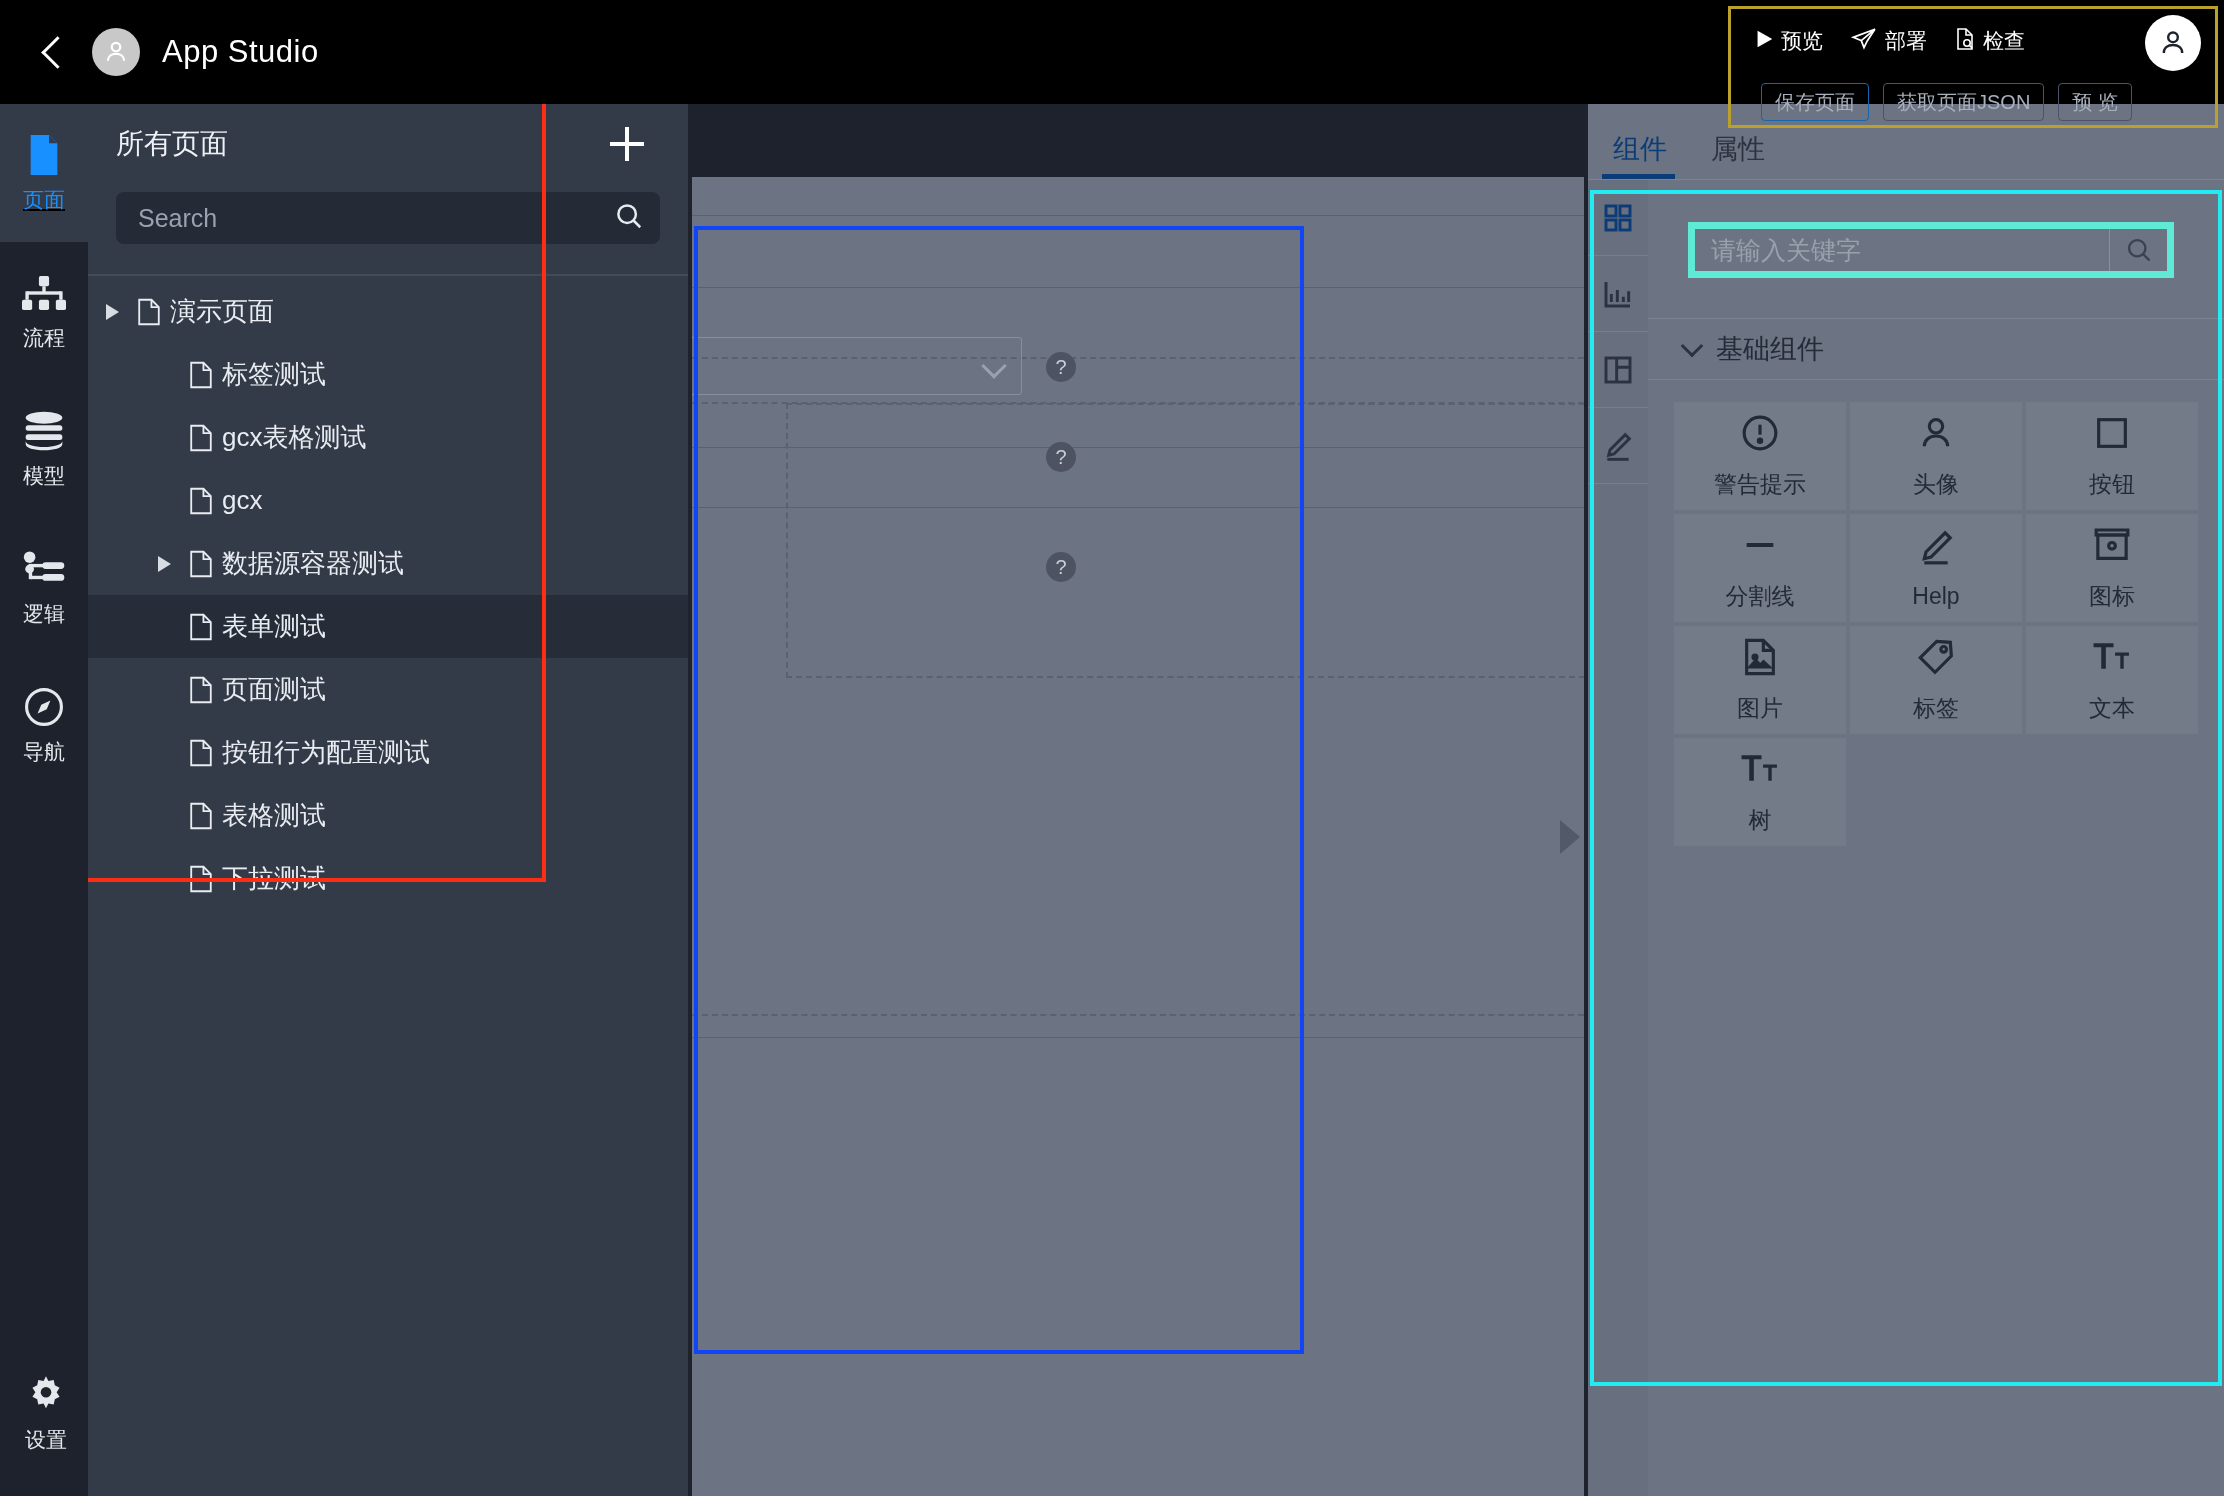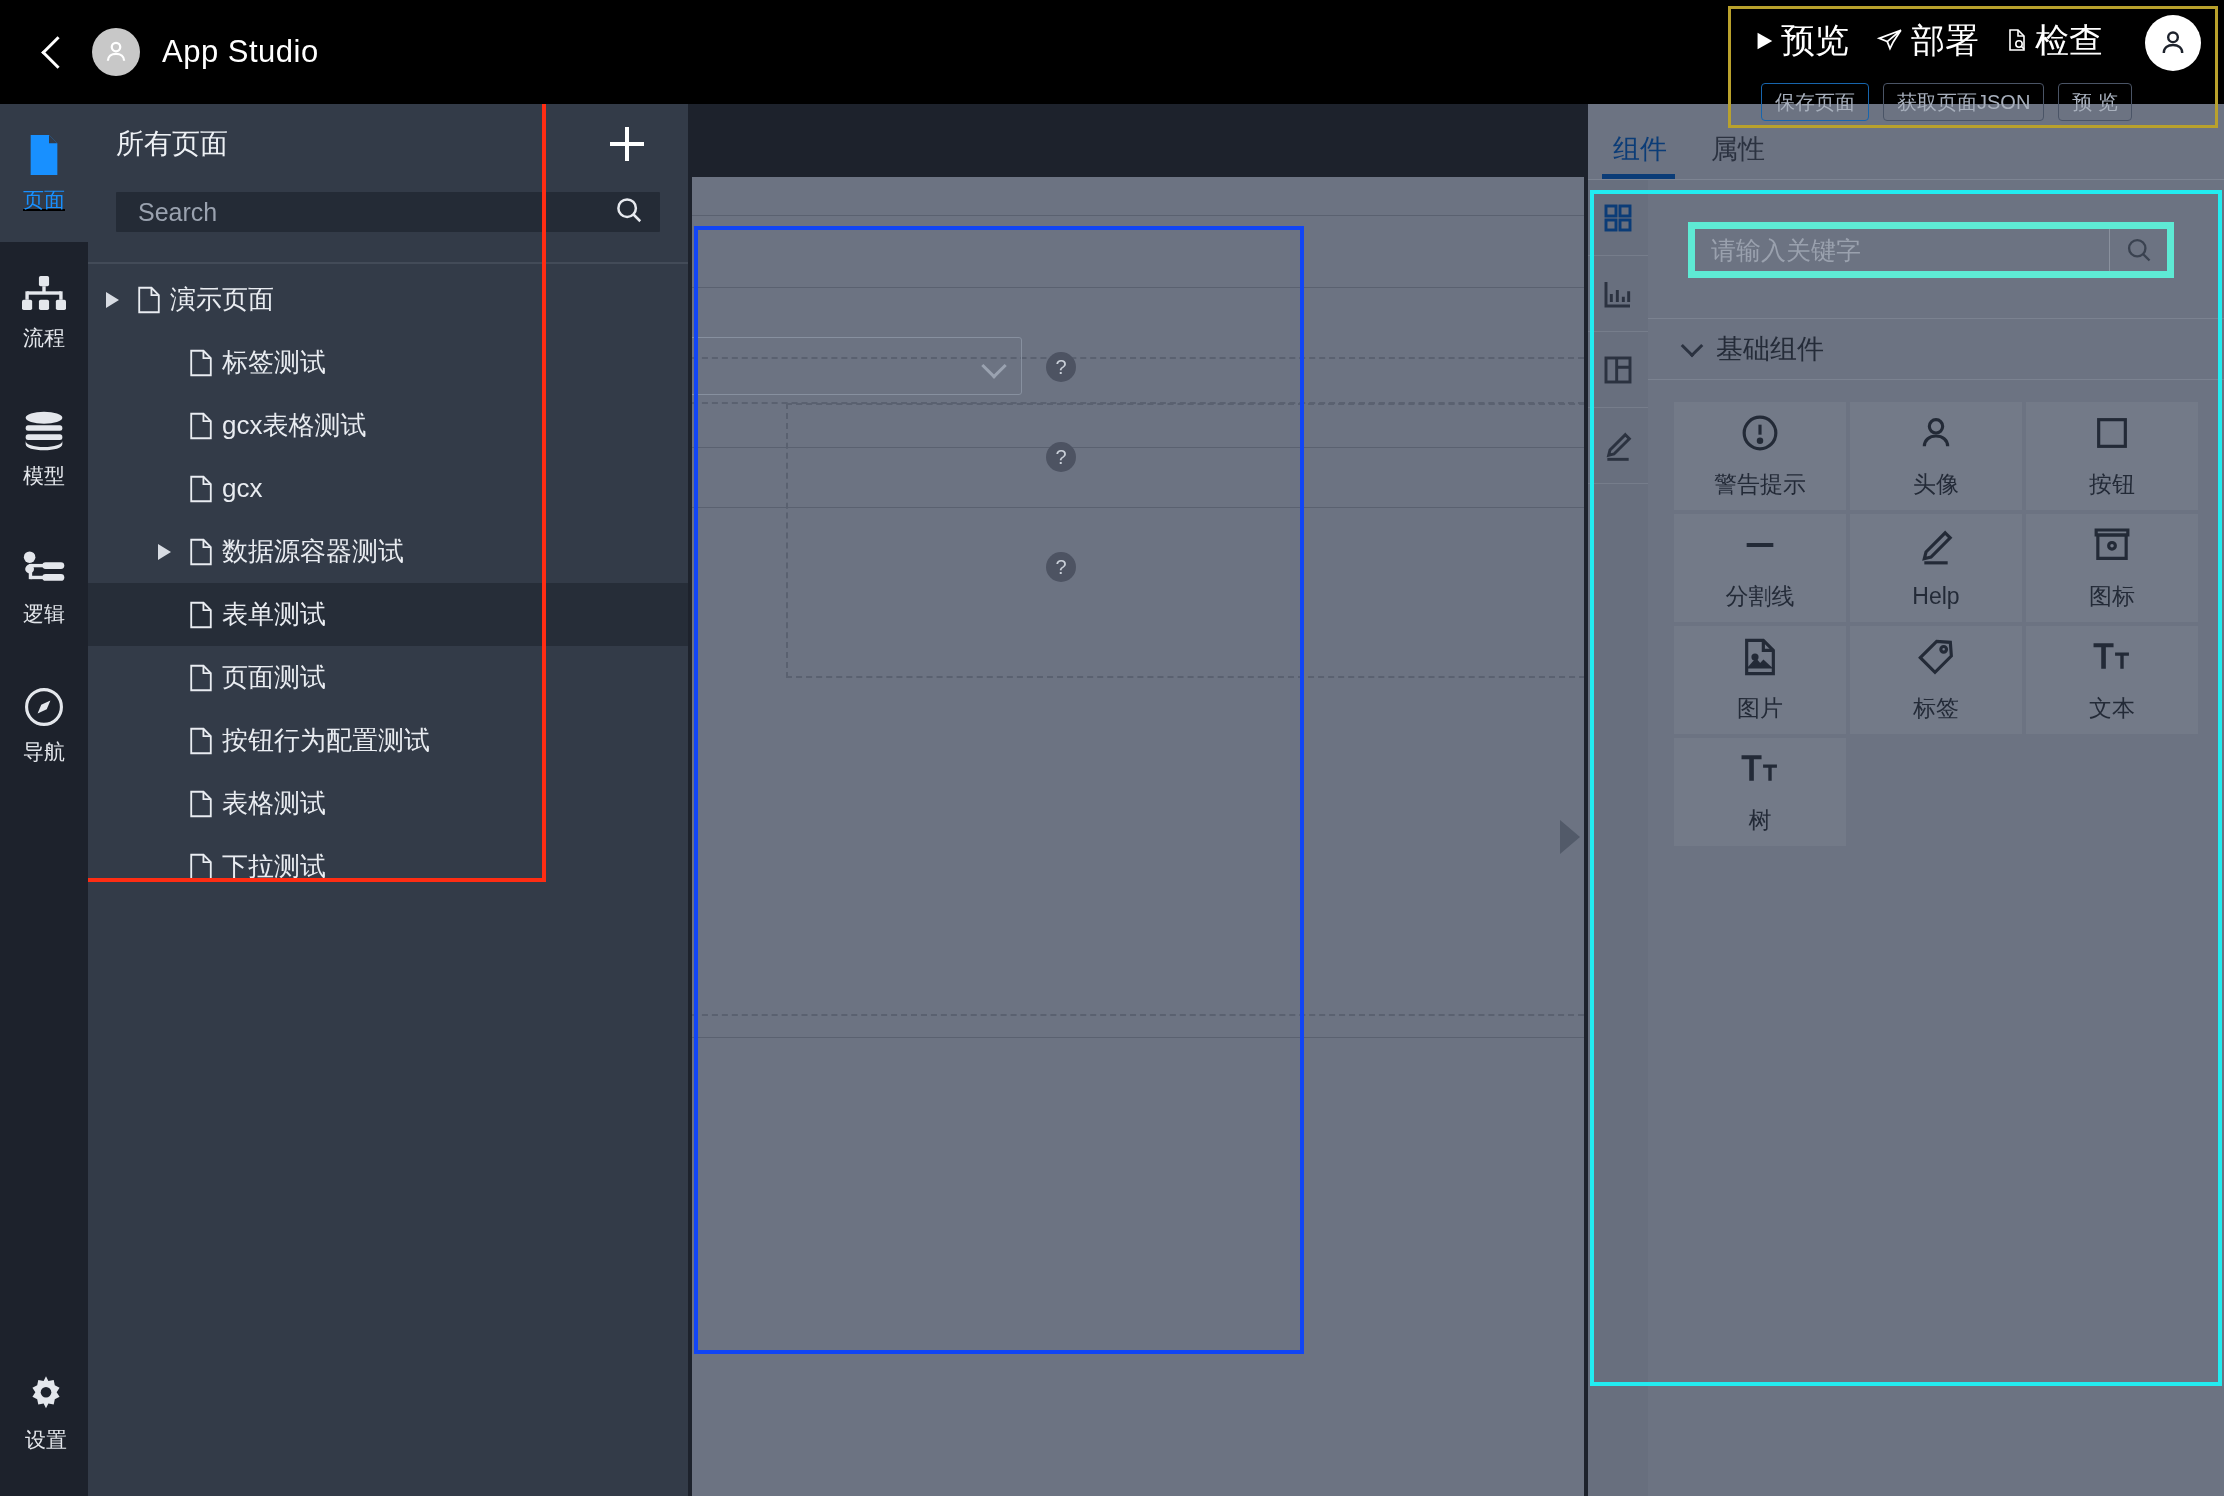--- a/index.html
+++ b/index.html
@@ -44,21 +44,21 @@
     border: 3px solid #b9a12c;
     z-index: 45;
   }
   .topright-actions {
     position: absolute; left: 0; top: 0; width: 100%; height: 64px;
     display: flex; align-items: center; justify-content: flex-start;
     gap: 26px; padding-left: 22px;
   }
   .tr-item {
     display: flex; align-items: center; gap: 6px;
-    color: #ffffff; font-size: 34px; cursor: pointer; white-space: nowrap;
+    color: #ffffff; font-size: 21px; cursor: pointer; white-space: nowrap;
   }
   .tr-avatar {
     position: absolute; right: 14px; top: 6px;
     width: 56px; height: 56px; border-radius: 50%;
     background: #ffffff; display: flex; align-items: center; justify-content: center;
     cursor: pointer;
   }
   .topright-buttons {
     position: absolute; left: 0; top: 66px; width: 100%; height: 54px;
     display: flex; align-items: center; gap: 14px; padding-left: 30px;
@@ -106,22 +106,22 @@
   .plus-btn {
     width: 34px; height: 34px; position: relative; cursor: pointer;
   }
   .plus-btn::before, .plus-btn::after {
     content: ""; position: absolute; background: #ffffff;
   }
   .plus-btn::before { left: 0; top: 15px; width: 34px; height: 4px; }
   .plus-btn::after  { left: 15px; top: 0; width: 4px; height: 34px; }
 
   .search-wrap {
-    margin: 8px 28px 0 28px; height: 40px; background: #242b36;
-    border-radius: 1px; display: flex; align-items: center;
+    margin: 8px 28px 0 28px; height: 52px; background: #242b36;
+    border-radius: 8px; display: flex; align-items: center;
     padding: 0 16px 0 22px; cursor: text;
   }
   .search-wrap input {
     flex: 1; background: transparent; border: none; outline: none;
     color: #c6ccd6; font-size: 25px; font-family: inherit;
   }
   .search-wrap input::placeholder { color: #9aa2af; }
 
   .tree-divider {
     margin-top: 30px; height: 2px; background: #434b58;

